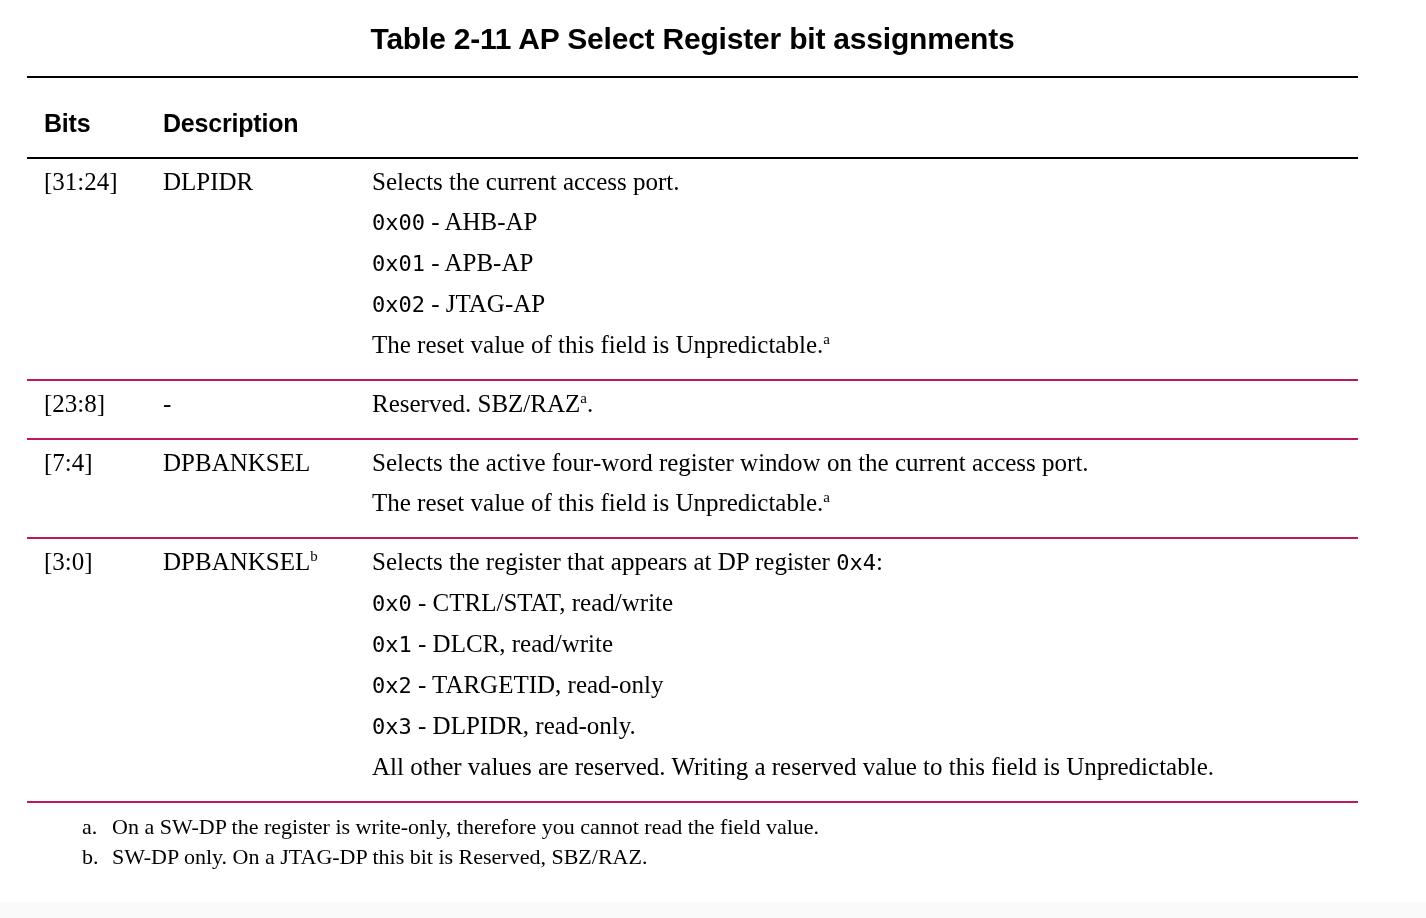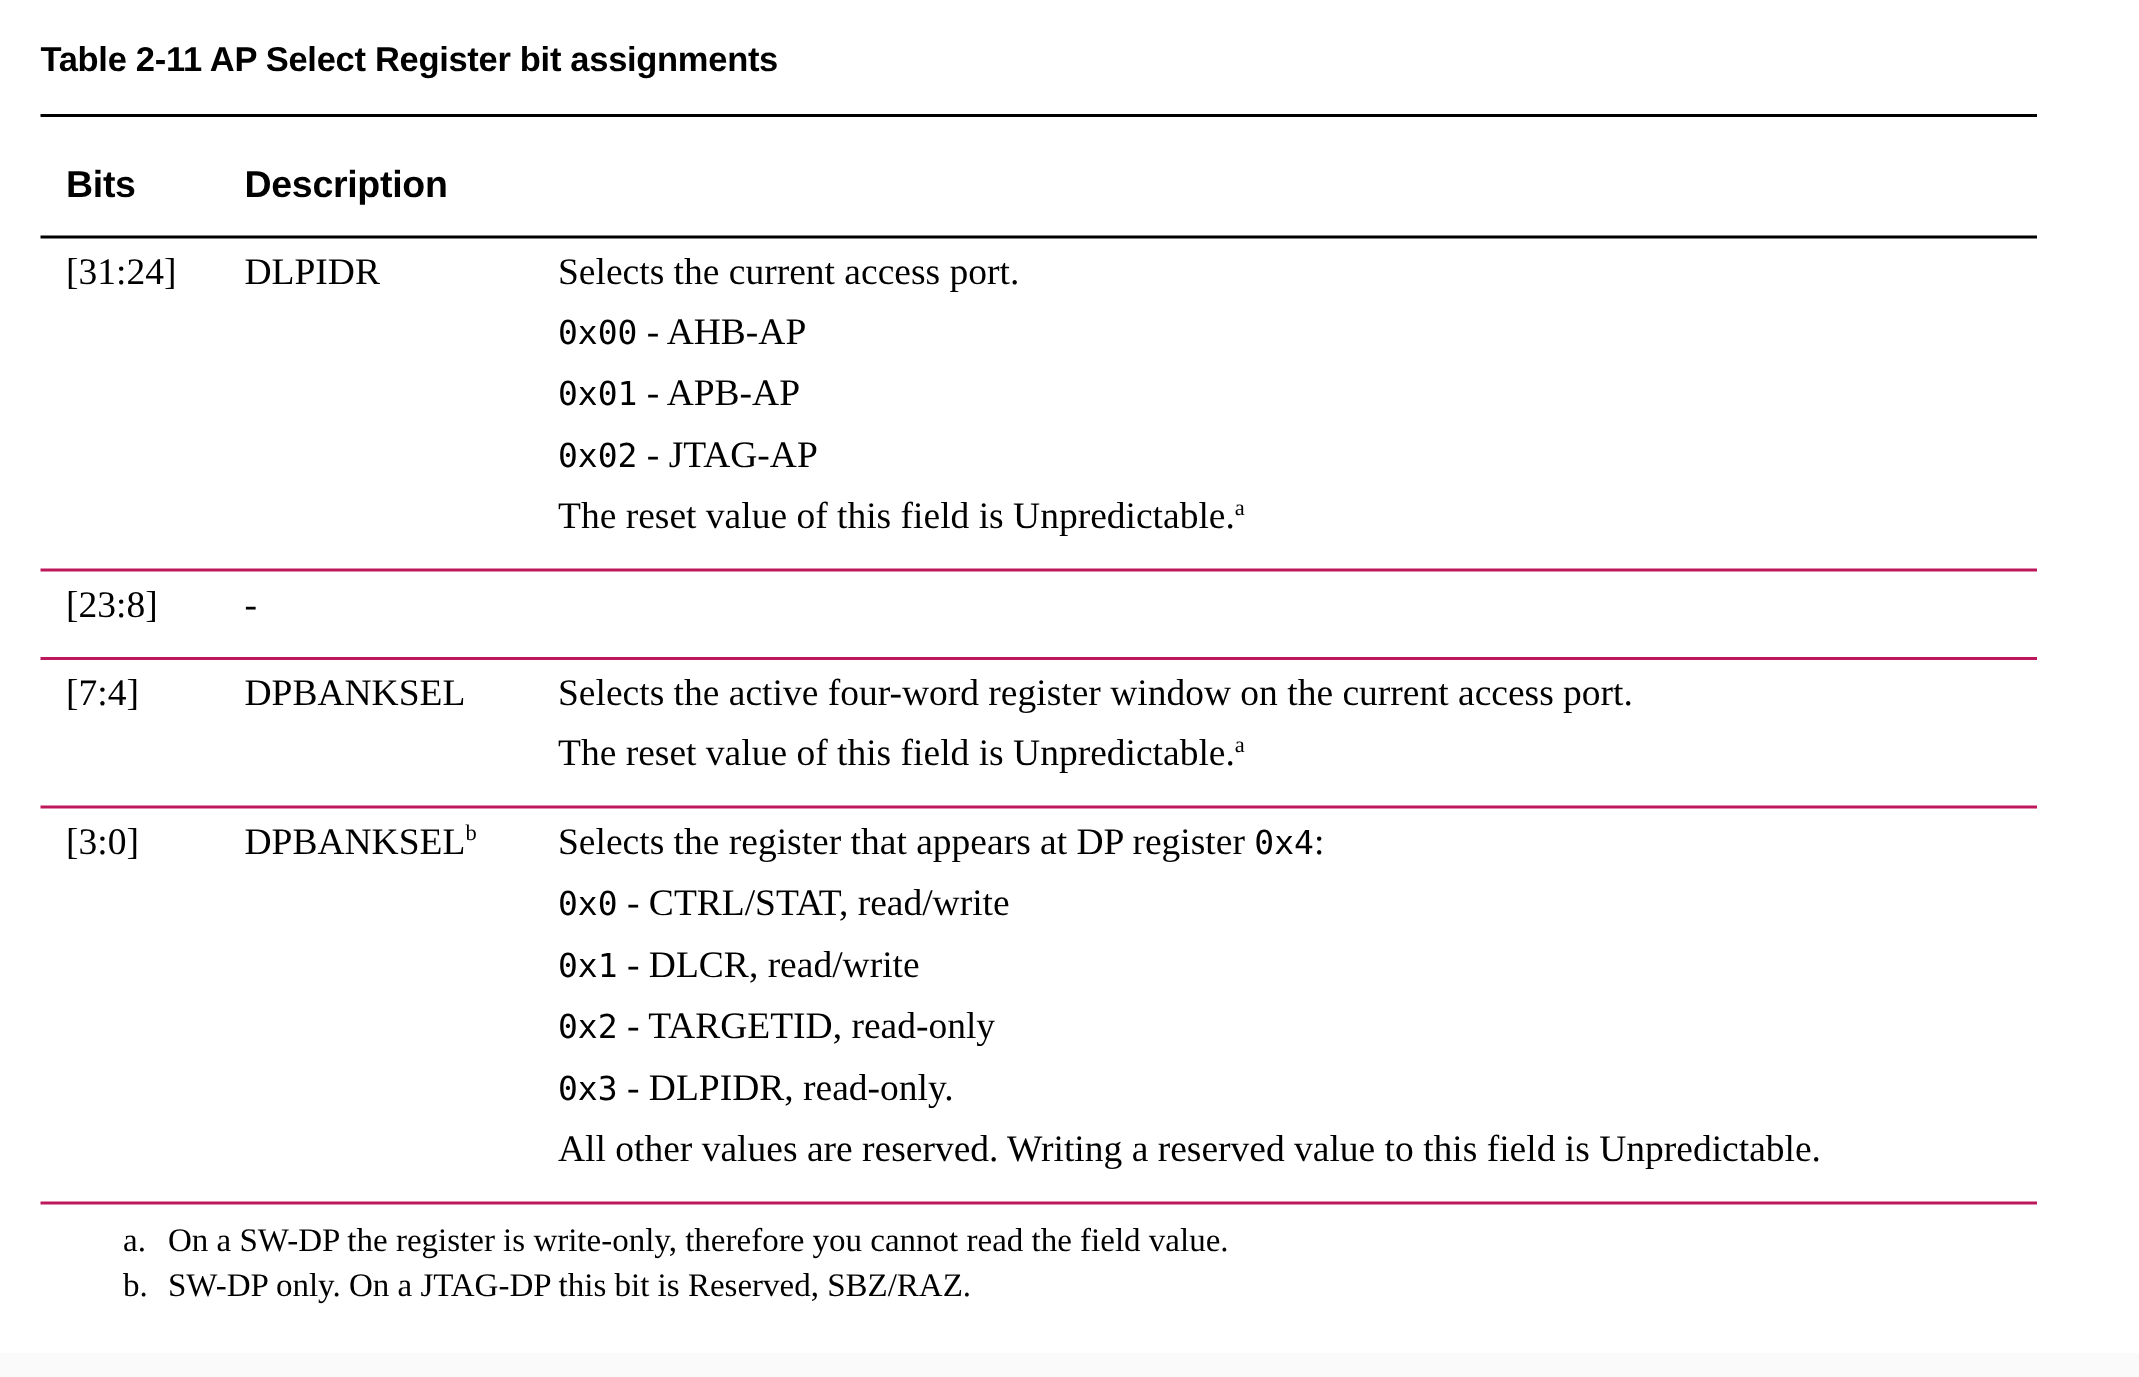--- a/index.html
+++ b/index.html
@@ -5,22 +5,22 @@
   html, body { margin:0; padding:0; }
   body {
     width:1426px; height:918px; position:relative; overflow:hidden;
     background:#ffffff; color:#000000;
     font-family:"Liberation Serif", serif;
   }
   .doc { position:absolute; left:27px; top:0; width:1331px; }
 
   .title {
     font-family:"Liberation Sans", sans-serif;
-    font-weight:700; font-size:23px; line-height:32px;
-    text-align:left; margin:23px 0 21px 0;
+    font-weight:700; font-size:30px; line-height:32px;
+    text-align:center; margin:23px 0 21px 0;
     letter-spacing:-0.2px;
   }
 
   .tbl { border-top:2px solid #000; }
 
   .hrow {
     display:grid; grid-template-columns:119px 209px 1fr;
     padding:32px 0 21px 17px; border-bottom:2px solid #000;
     font-family:"Liberation Sans", sans-serif; font-weight:700;
     font-size:25px; line-height:26px; letter-spacing:-0.2px;
@@ -74,20 +74,23 @@
             <div class="desc-line"><span>Selects the current access port.</span></div>
             <div class="desc-line"><span class="mono">0x00</span><span> - AHB-AP</span></div>
             <div class="desc-line"><span class="mono">0x01</span><span> - APB-AP</span></div>
             <div class="desc-line"><span class="mono">0x02</span><span> - JTAG-AP</span></div>
             <div class="desc-line"><span>The reset value of this field is Unpredictable.</span><span class="sup">a</span></div>
           </div>
         </div>
         <div class="row">
           <div class="cell-bits">[23:8]</div>
           <div class="cell-func"><span>-</span></div>
+          <div class="cell-desc">
+            <div class="desc-line"><span>Reserved. SBZ/RAZ</span><span class="sup">a</span><span>.</span></div>
+          </div>
         </div>
         <div class="row">
           <div class="cell-bits">[7:4]</div>
           <div class="cell-func"><span>DPBANKSEL</span></div>
           <div class="cell-desc">
             <div class="desc-line"><span>Selects the active four-word register window on the current access port.</span></div>
             <div class="desc-line"><span>The reset value of this field is Unpredictable.</span><span class="sup">a</span></div>
           </div>
         </div>
         <div class="row">

